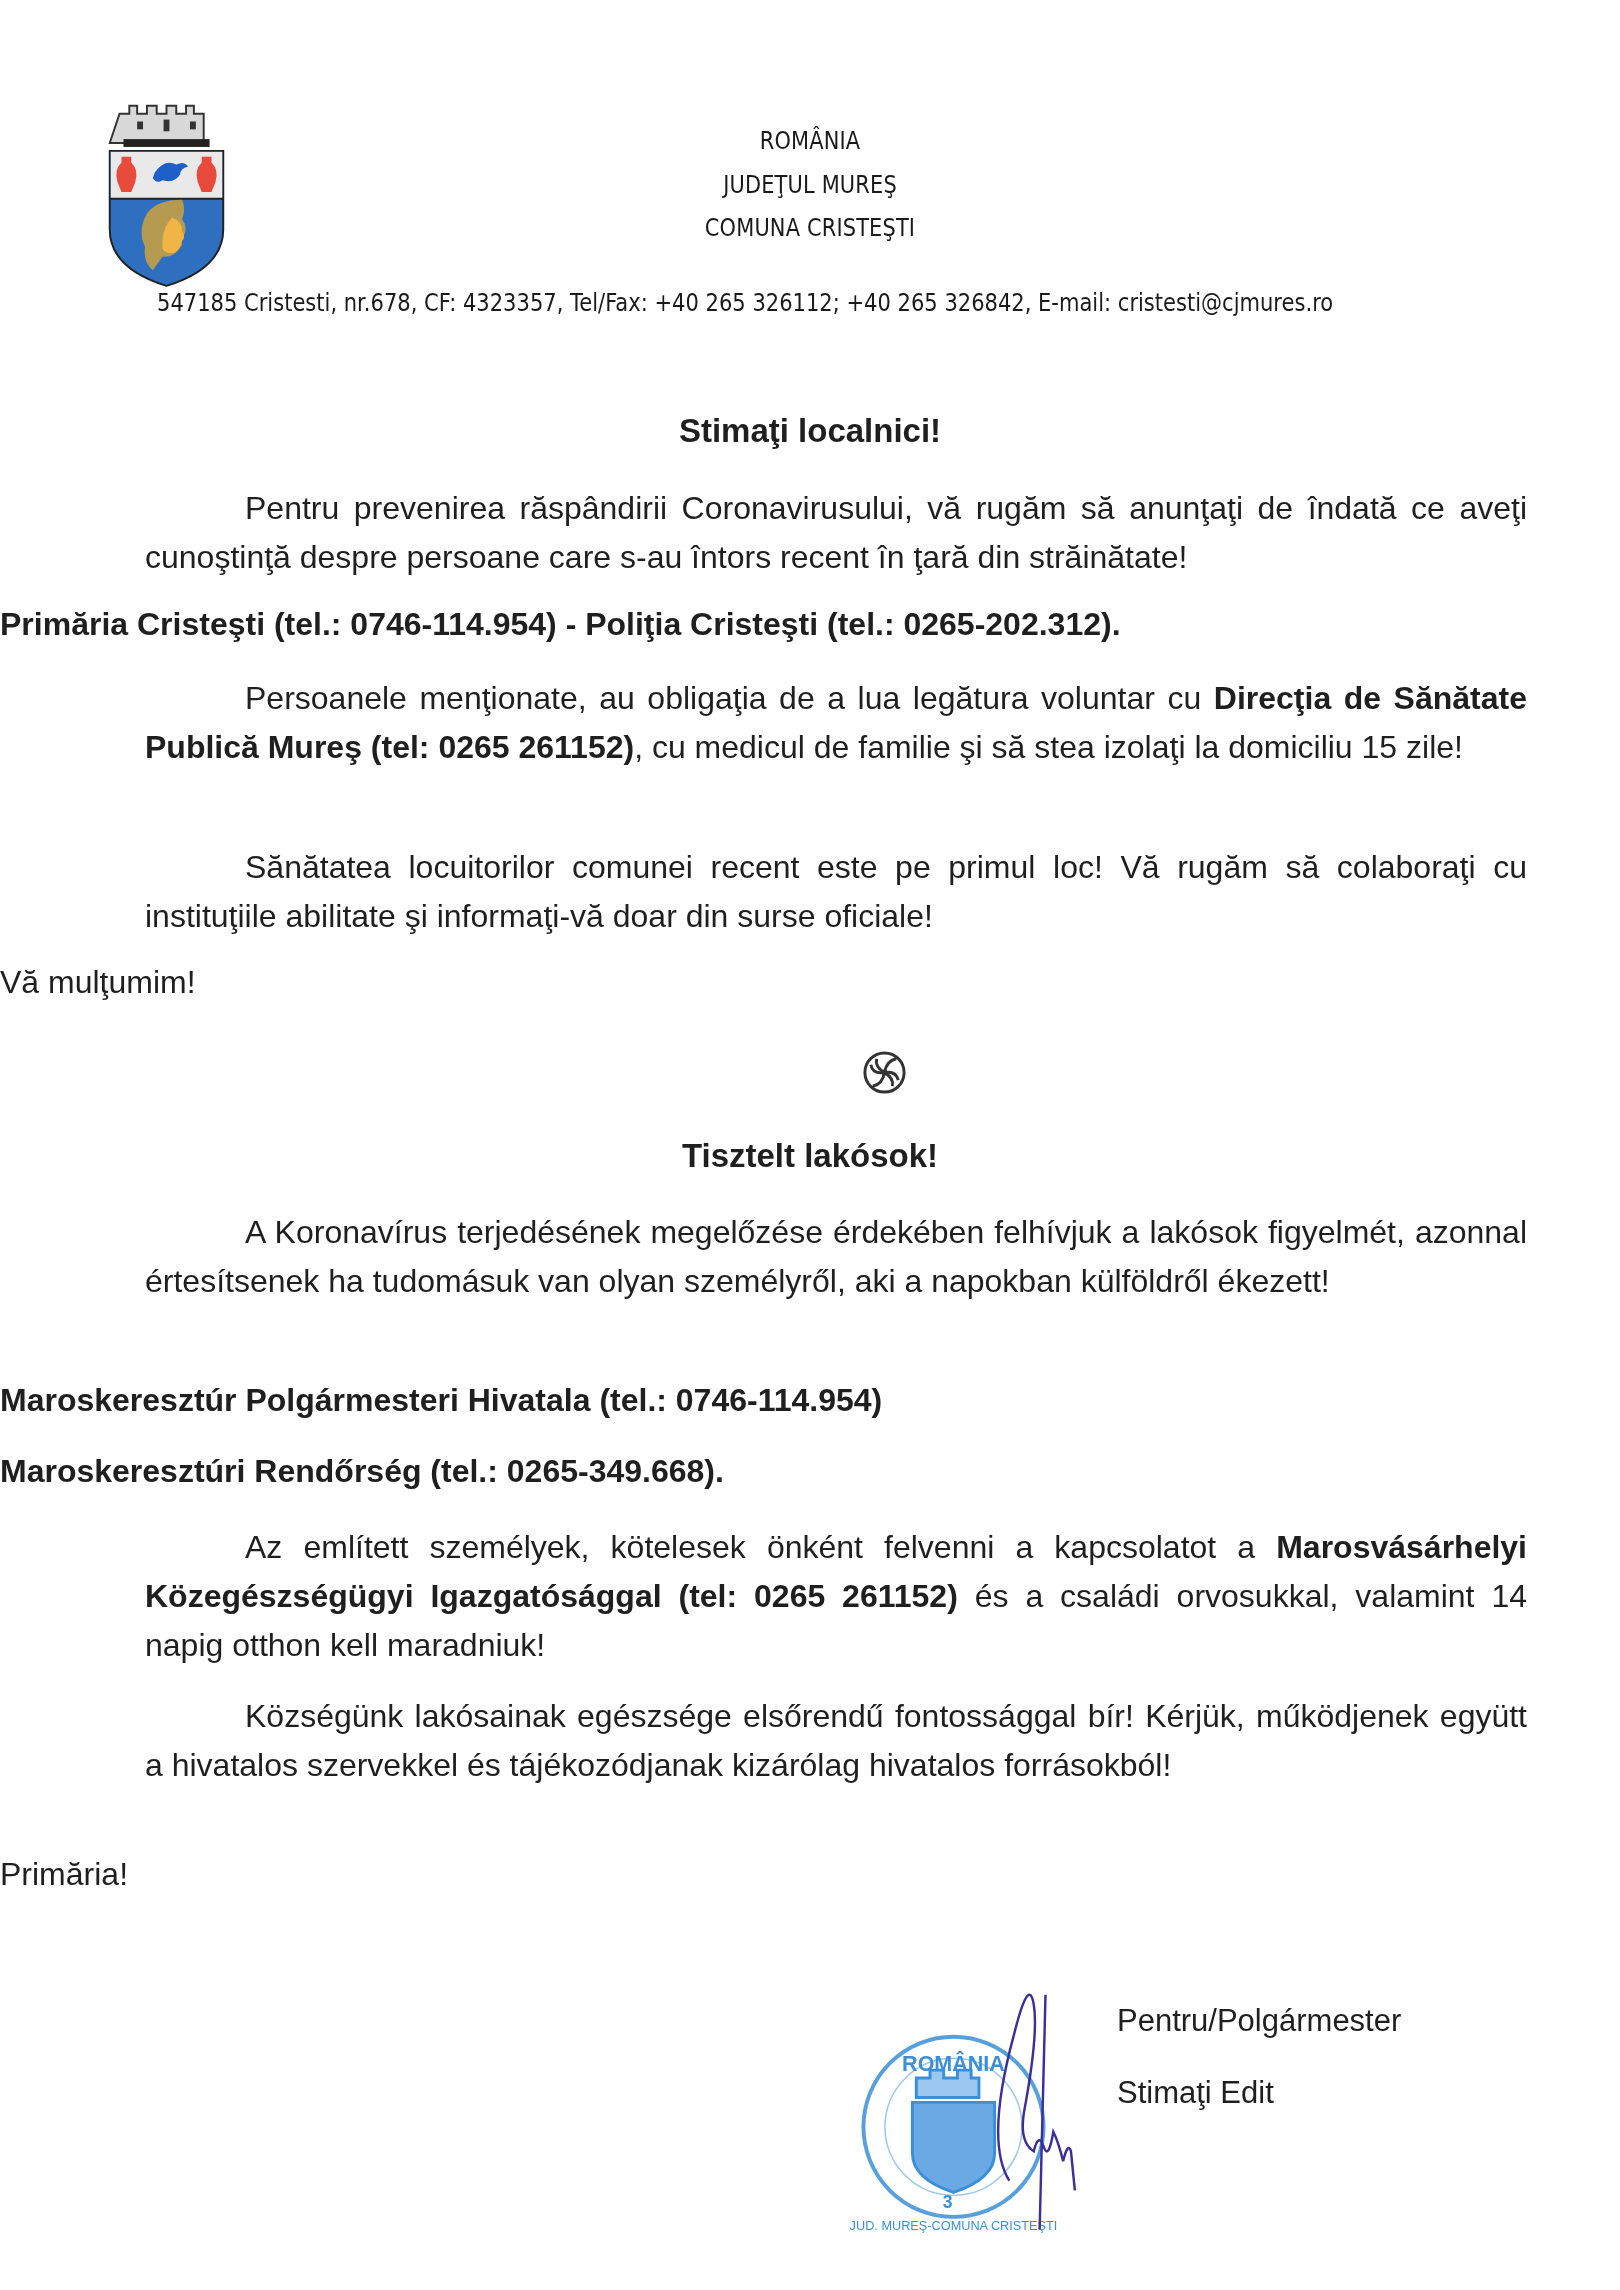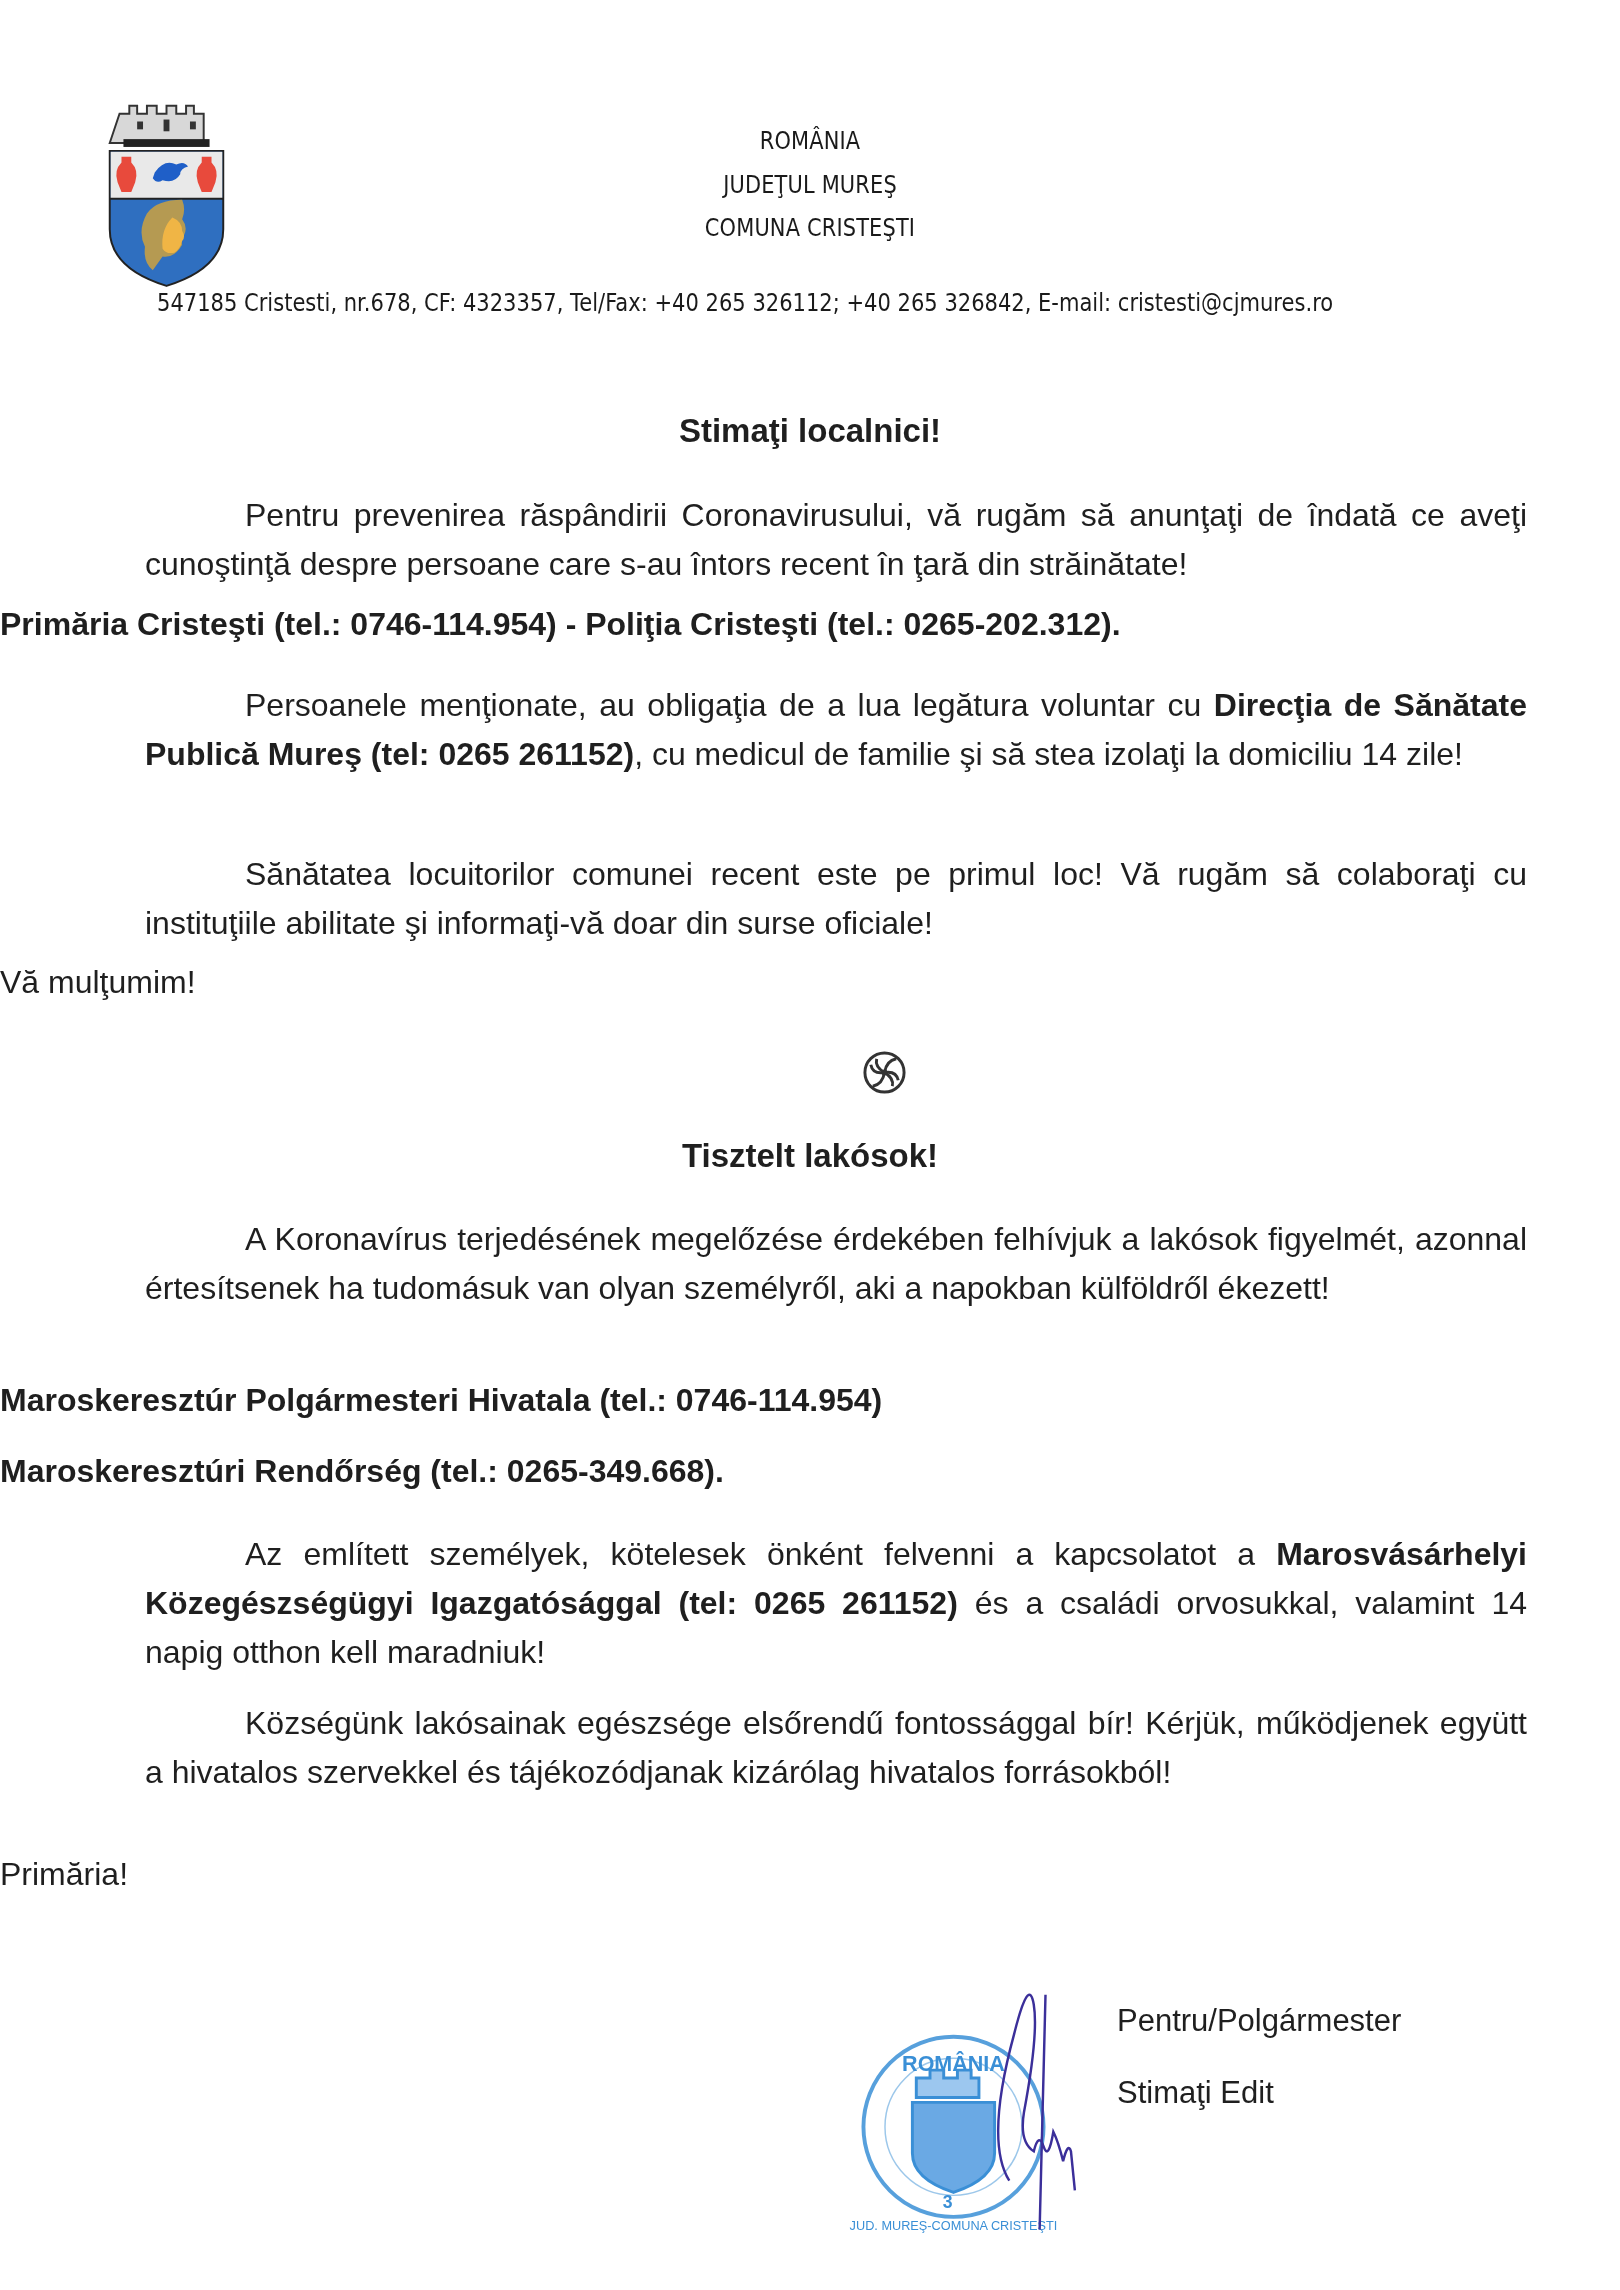--- a/index.html
+++ b/index.html
@@ -5,21 +5,21 @@
   html, body { margin: 0; padding: 0; background: #ffffff; }
   body { width: 1620px; height: 2291px; position: relative; overflow: hidden;
          font-family: "Liberation Sans", sans-serif; color: #1f1f1f; }
   .abs { position: absolute; }
   .coat { left: 98px; top: 92px; width: 137px; height: 196px; }
   .hdr { left: 0; width: 1620px; text-align: center; font-size: 25.5px; color: #1a1a1a;
          font-family: "DejaVu Sans", sans-serif; transform: scaleX(0.82); transform-origin: 810px 0; letter-spacing: 0.2px; }
   .addr { left: 157px; top: 287px; font-size: 25.5px; white-space: nowrap; color: #1a1a1a;
           font-family: "DejaVu Sans", sans-serif; transform: scaleX(0.825); transform-origin: 0 0; }
   .title { left: 0; width: 1620px; text-align: center; font-weight: bold; font-size: 33px; }
-  .para { left: 145px; width: 1382px; font-size: 32px; line-height: 49px; text-align: justify; margin-top: 7px; }
+  .para { left: 145px; width: 1382px; font-size: 32px; line-height: 49px; text-align: justify; }
   .para .indent { display: inline-block; width: 100px; }
   .center { left: 0; width: 1620px; text-align: left; font-size: 32px; }
   .bold-line { font-weight: bold; }
   .sig { left: 1117px; font-size: 31px; }
   .stamp { left: 838px; top: 1936px; width: 323px; height: 323px; }
   .flower { left: 861px; top: 1049px; width: 47px; height: 47px; }
   b { font-weight: bold; }
 </style>
 </head>
 <body>
@@ -49,21 +49,21 @@
 <div class="abs hdr" style="top:169px">JUDEŢUL MUREŞ</div>
 <div class="abs hdr" style="top:212px">COMUNA CRISTEŞTI</div>
 <div class="abs addr">547185  Cristesti, nr.678, CF: 4323357, Tel/Fax: +40 265 326112;  +40 265 326842, E-mail: cristesti@cjmures.ro</div>
 
 <div class="abs title" style="top:412px">Stimaţi localnici!</div>
 
 <div class="abs para" style="top:484px"><span class="indent"></span><span>Pentru prevenirea răspândirii Coronavirusului, vă rugăm să anunţaţi de îndată ce aveţi cunoştinţă despre persoane care s-au întors recent în ţară din străinătate!</span></div>
 
 <div class="abs center bold-line" style="top:606px">Primăria Cristeşti (tel.: 0746-114.954) - Poliţia Cristeşti (tel.: 0265-202.312).</div>
 
-<div class="abs para" style="top:674px"><span class="indent"></span><span>Persoanele menţionate, au obligaţia de a lua legătura voluntar cu </span><b>Direcţia de Sănătate Publică Mureş (tel: 0265 261152)</b><span>, cu medicul de familie şi să stea izolaţi la domiciliu 14 zile!</span></div>
+<div class="abs para" style="top:674px"><span class="indent"></span><span>Persoanele menţionate, au obligaţia de a lua legătura voluntar cu </span><b>Direcţia de Sănătate Publică Mureş (tel: 0265 261152)</b><span>, cu medicul de familie şi să stea izolaţi la domiciliu 15 zile!</span></div>
 
 <div class="abs para" style="top:843px"><span class="indent"></span><span>Sănătatea locuitorilor comunei recent este pe primul loc! Vă rugăm să colaboraţi cu instituţiile abilitate şi informaţi-vă doar din surse oficiale!</span></div>
 
 <div class="abs center" style="left:0;top:964px">Vă mulţumim!</div>
 
 <svg class="abs flower" viewBox="0 0 48 48">
   <circle cx="24" cy="24" r="20" fill="none" stroke="#333" stroke-width="3"></circle>
   <g fill="none" stroke="#333" stroke-width="3">
     <path d="M24 24 q2 -12 12 -14"></path>
     <path d="M24 24 q12 -2 14 8"></path>

